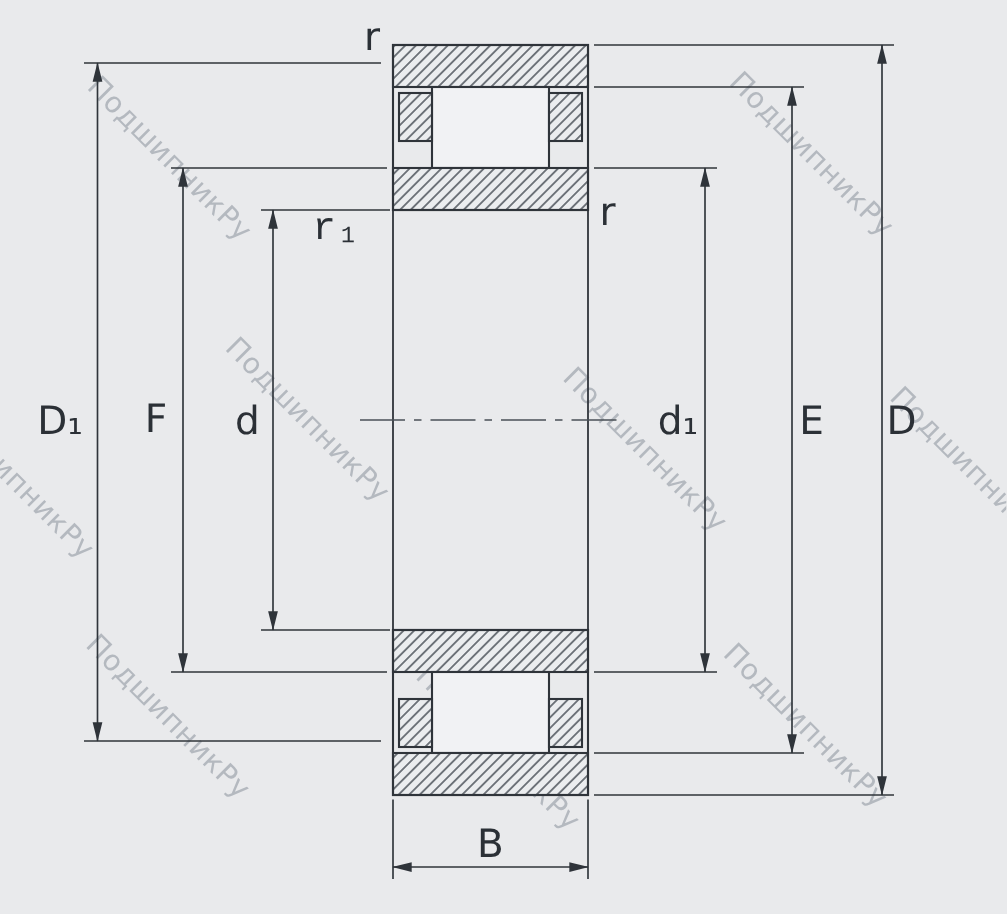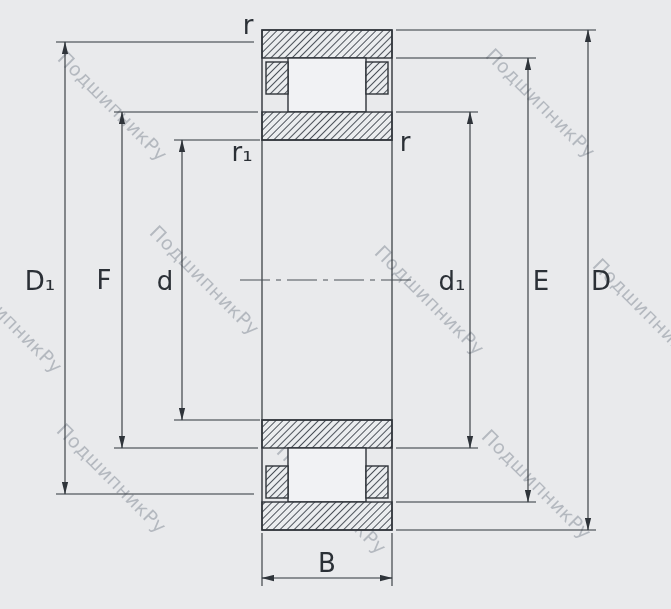--- a/index.html
+++ b/index.html
@@ -120,21 +120,21 @@
       </g>
       <g>
         <line x1="262" y1="533" x2="262" y2="586"></line>
         <line x1="392" y1="533" x2="392" y2="586"></line>
         <line x1="262" y1="578" x2="392" y2="578" marker-start="url(#arrow)" marker-end="url(#arrow)"></line>
       </g>
     </g>
   </svg>
 
   <div class="lbl" style="left:248px; top:25px;">r</div>
-  <div class="lbl" style="left:242px; top:152px;">r₁</div>
+  <div class="lbl" style="left:224px; top:152px;font-family:Liberation Mono, monospace;">r₁</div>
   <div class="lbl" style="left:405px; top:142px;">r</div>
   <div class="lbl" style="left:40px;  top:281px;">D₁</div>
   <div class="lbl" style="left:104px; top:280px;">F</div>
   <div class="lbl" style="left:165px; top:281px;">d</div>
   <div class="lbl" style="left:452px; top:281px;">d₁</div>
   <div class="lbl" style="left:541px; top:281px;">E</div>
   <div class="lbl" style="left:601px; top:281px;">D</div>
   <div class="lbl" style="left:327px; top:563px;">B</div>
 
 </div>

